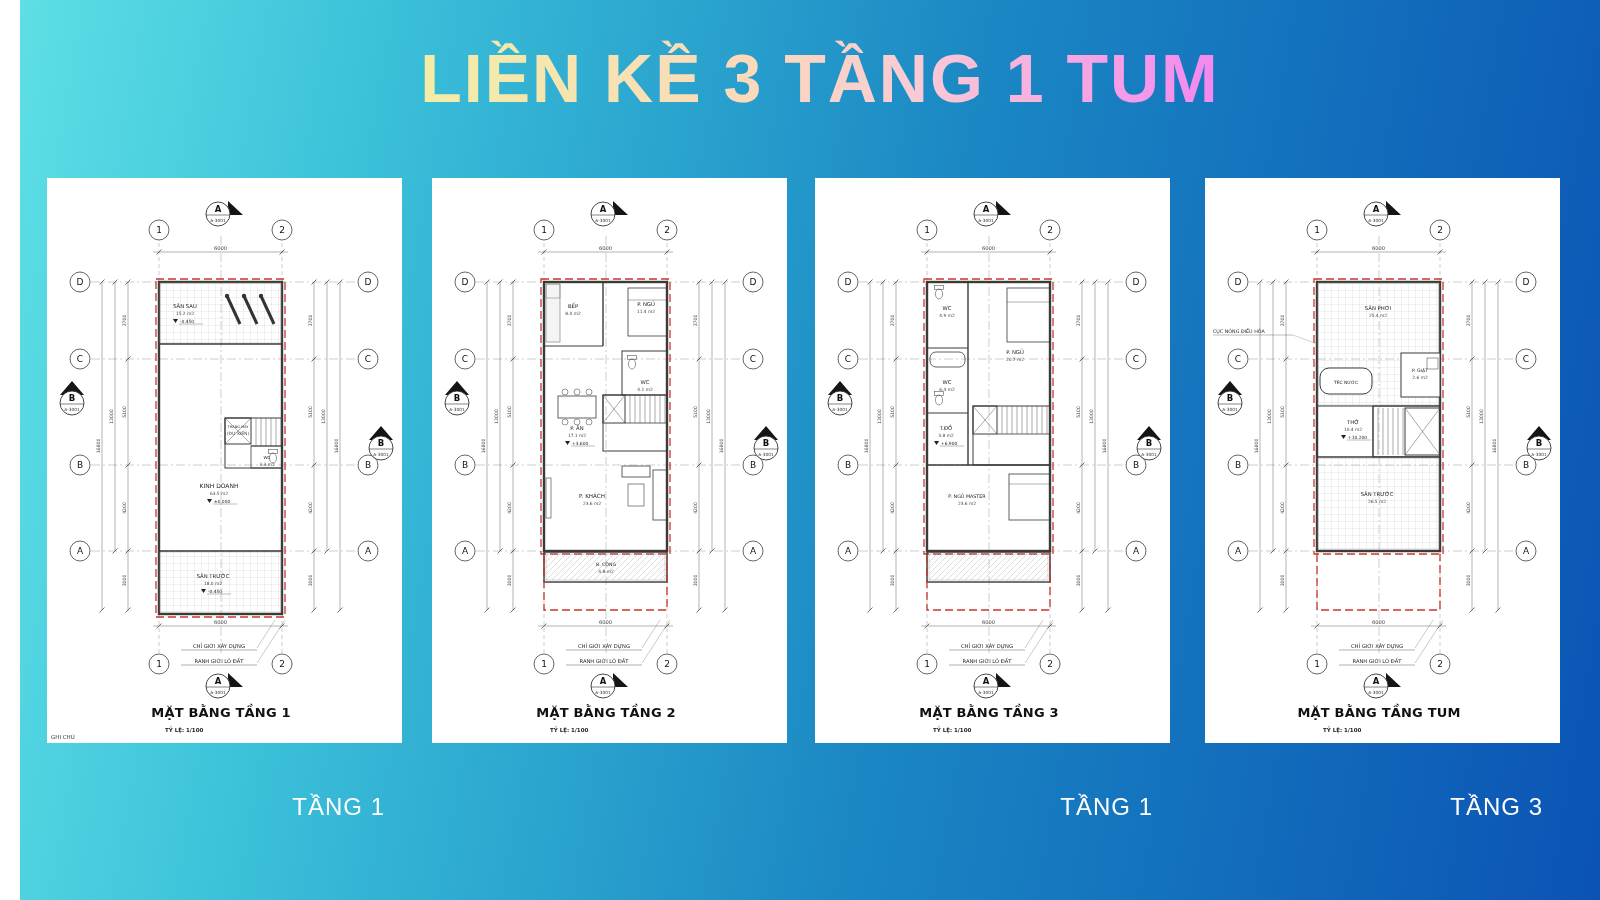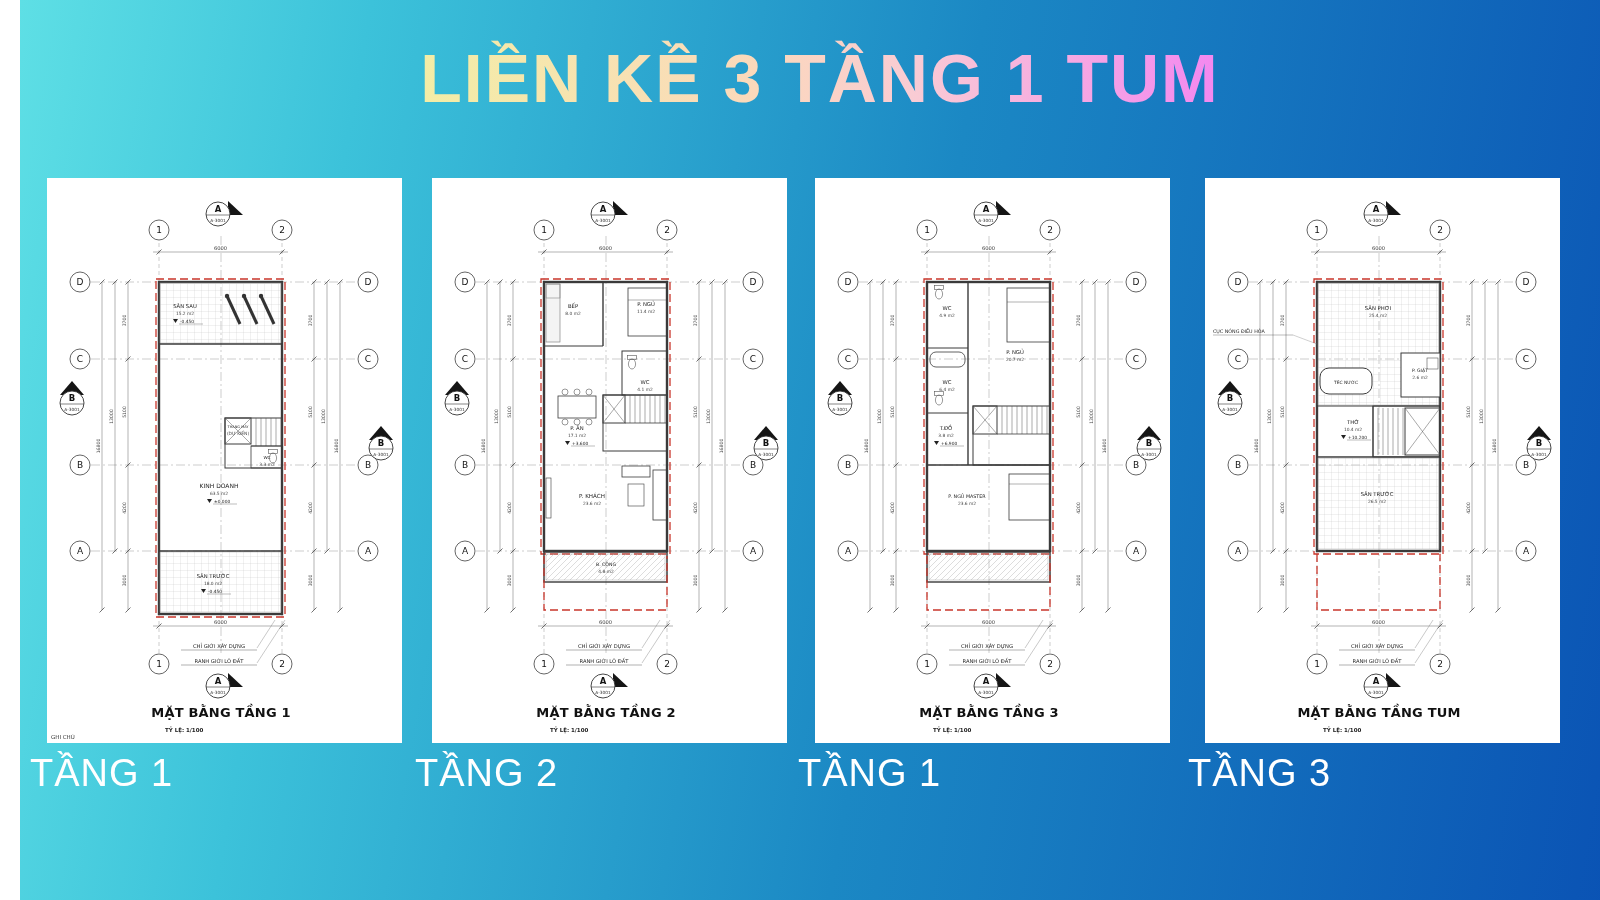--- a/index.html
+++ b/index.html
@@ -4,22 +4,22 @@
 <style>
   html,body{margin:0;padding:0;}
   .page{position:relative;width:1600px;height:900px;overflow:hidden;
     background:linear-gradient(100deg,#5EDFE5 0%,#3CC2DA 20%,#1B88C4 55%,#0A52B4 100%);
     font-family:"Liberation Sans",sans-serif;margin-left:20px;}
   .title-svg{position:absolute;left:200px;top:22px;width:1200px;height:110px;}
   .title-svg text{font-family:"Liberation Sans",sans-serif;font-weight:bold;letter-spacing:2px;}
   .panel{position:absolute;top:178px;width:355px;height:565px;background:#ffffff;}
   .plan-svg{width:355px;height:565px;display:block;}
   .plan-svg text{font-family:"DejaVu Sans",sans-serif;}
-  .floor-label{position:absolute;top:752px;width:355px;text-align:left;
-    color:#ffffff;font-size:38px;font-weight:400;letter-spacing:1px;}
+  .floor-label{position:absolute;top:793px;width:355px;text-align:right;
+    color:#ffffff;font-size:24px;font-weight:400;letter-spacing:1px;}
 </style>
 </head>
 <body>
 
 <div class="page">
 
   <svg class="title-svg" viewBox="0 0 1200 110">
     <defs>
       <linearGradient id="titleGrad" x1="0" y1="0" x2="1" y2="0">
         <stop offset="0" stop-color="#F3EDA6"></stop>
@@ -675,17 +675,16 @@
           <polygon points="136,257 141,257 138.5,261" fill="#222"></polygon>
           <text x="143" y="260.5" font-size="4.4" fill="#222" text-anchor="start">+10.200</text>
           <line x1="142" y1="262" x2="166" y2="262" stroke="#444" stroke-width="0.35"></line>
           <text x="172" y="318" font-size="5.3" fill="#222" text-anchor="middle">SÂN TRƯỚC</text>
           <text x="172" y="325" font-size="4.4" fill="#444" text-anchor="middle">26.5 m2</text>
         </g>
       </svg>
   </div>
 
   <div class="floor-label" style="left:10px">TẦNG 1</div>
-  <div class="floor-label" style="left:395px">TẦNG 2</div>
   <div class="floor-label" style="left:778px">TẦNG 1</div>
   <div class="floor-label" style="left:1168px">TẦNG 3</div>
 
 </div>
 
 </body></html>

